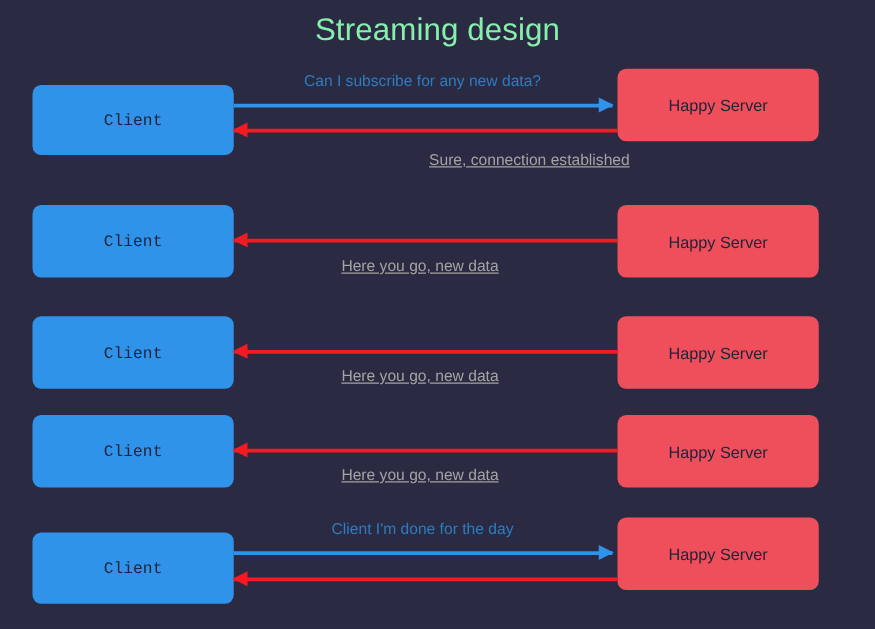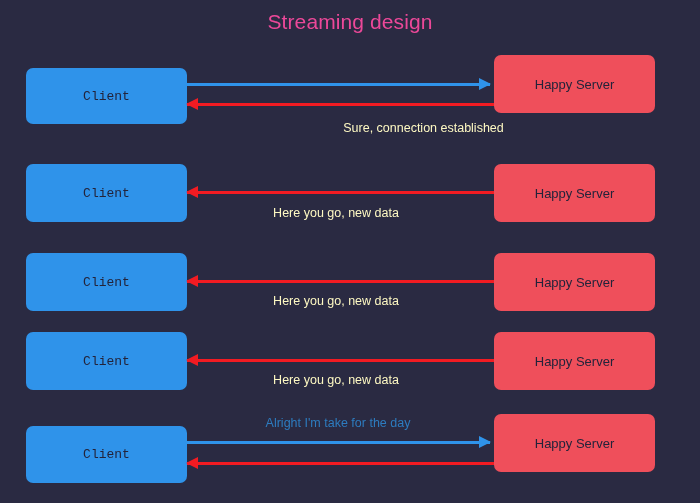--- a/index.html
+++ b/index.html
@@ -20,22 +20,22 @@
     background: #2a2a42;
   }
 
   
   .title {
     position: absolute;
     left: 0;
     top: 10px;
     width: 700px;
     text-align: center;
-    color: #ec4899;
-    font-size: 21px;
+    color: #86efac;
+    font-size: 25px;
     font-weight: 400;
     letter-spacing: .1px;
   }
 
   
   .node {
     position: absolute;
     display: flex;
     align-items: center;
     justify-content: center;
@@ -84,36 +84,37 @@
   .arrow.red.left  .head { border-right-color: #f21b22; }
 
   
   .caption {
     position: absolute;
     font-size: 12.5px;
     white-space: nowrap;
     text-align: center;
   }
   .caption.blue { color: #2d7cc0; }
-  .caption.red  { color: #fef9c3; }
+  .caption.red  { color: #a3a3a3; text-decoration: underline; }
 </style>
 </head>
 <body>
 
 <div id="canvas">
 
   <div class="title">Streaming design</div>
 
   <div class="node client" style="left:26px; top:68px; width:161px; height:56px;">
     <span>Client</span>
   </div>
   <div class="node server" style="left:494px; top:55px; width:161px; height:58px;">
     <span>Happy Server</span>
   </div>
 
+  <div class="caption blue" style="left:196px; top:58px; width:284px;">Can I subscribe for any new data?</div>
   <div class="arrow blue right" style="left:187px; top:83px; width:303px;">
     <div class="shaft"></div>
     <div class="head"></div>
   </div>
 
   <div class="arrow red left" style="left:187px; top:103px; width:307px;">
     <div class="shaft"></div>
     <div class="head"></div>
   </div>
   <div class="caption red" style="left:300px; top:121px; width:247px;">Sure, connection established</div>
@@ -154,21 +155,21 @@
   </div>
   <div class="caption red" style="left:242px; top:373px; width:188px;">Here you go, new data</div>
 
   <div class="node client" style="left:26px; top:426px; width:161px; height:57px;">
     <span>Client</span>
   </div>
   <div class="node server" style="left:494px; top:414px; width:161px; height:58px;">
     <span>Happy Server</span>
   </div>
 
-  <div class="caption blue" style="left:198px; top:416px; width:280px;">Alright I'm take for the day</div>
+  <div class="caption blue" style="left:198px; top:416px; width:280px;">Client I'm done for the day</div>
   <div class="arrow blue right" style="left:187px; top:441px; width:303px;">
     <div class="shaft"></div>
     <div class="head"></div>
   </div>
 
   <div class="arrow red left" style="left:187px; top:462px; width:307px;">
     <div class="shaft"></div>
     <div class="head"></div>
   </div>
 

